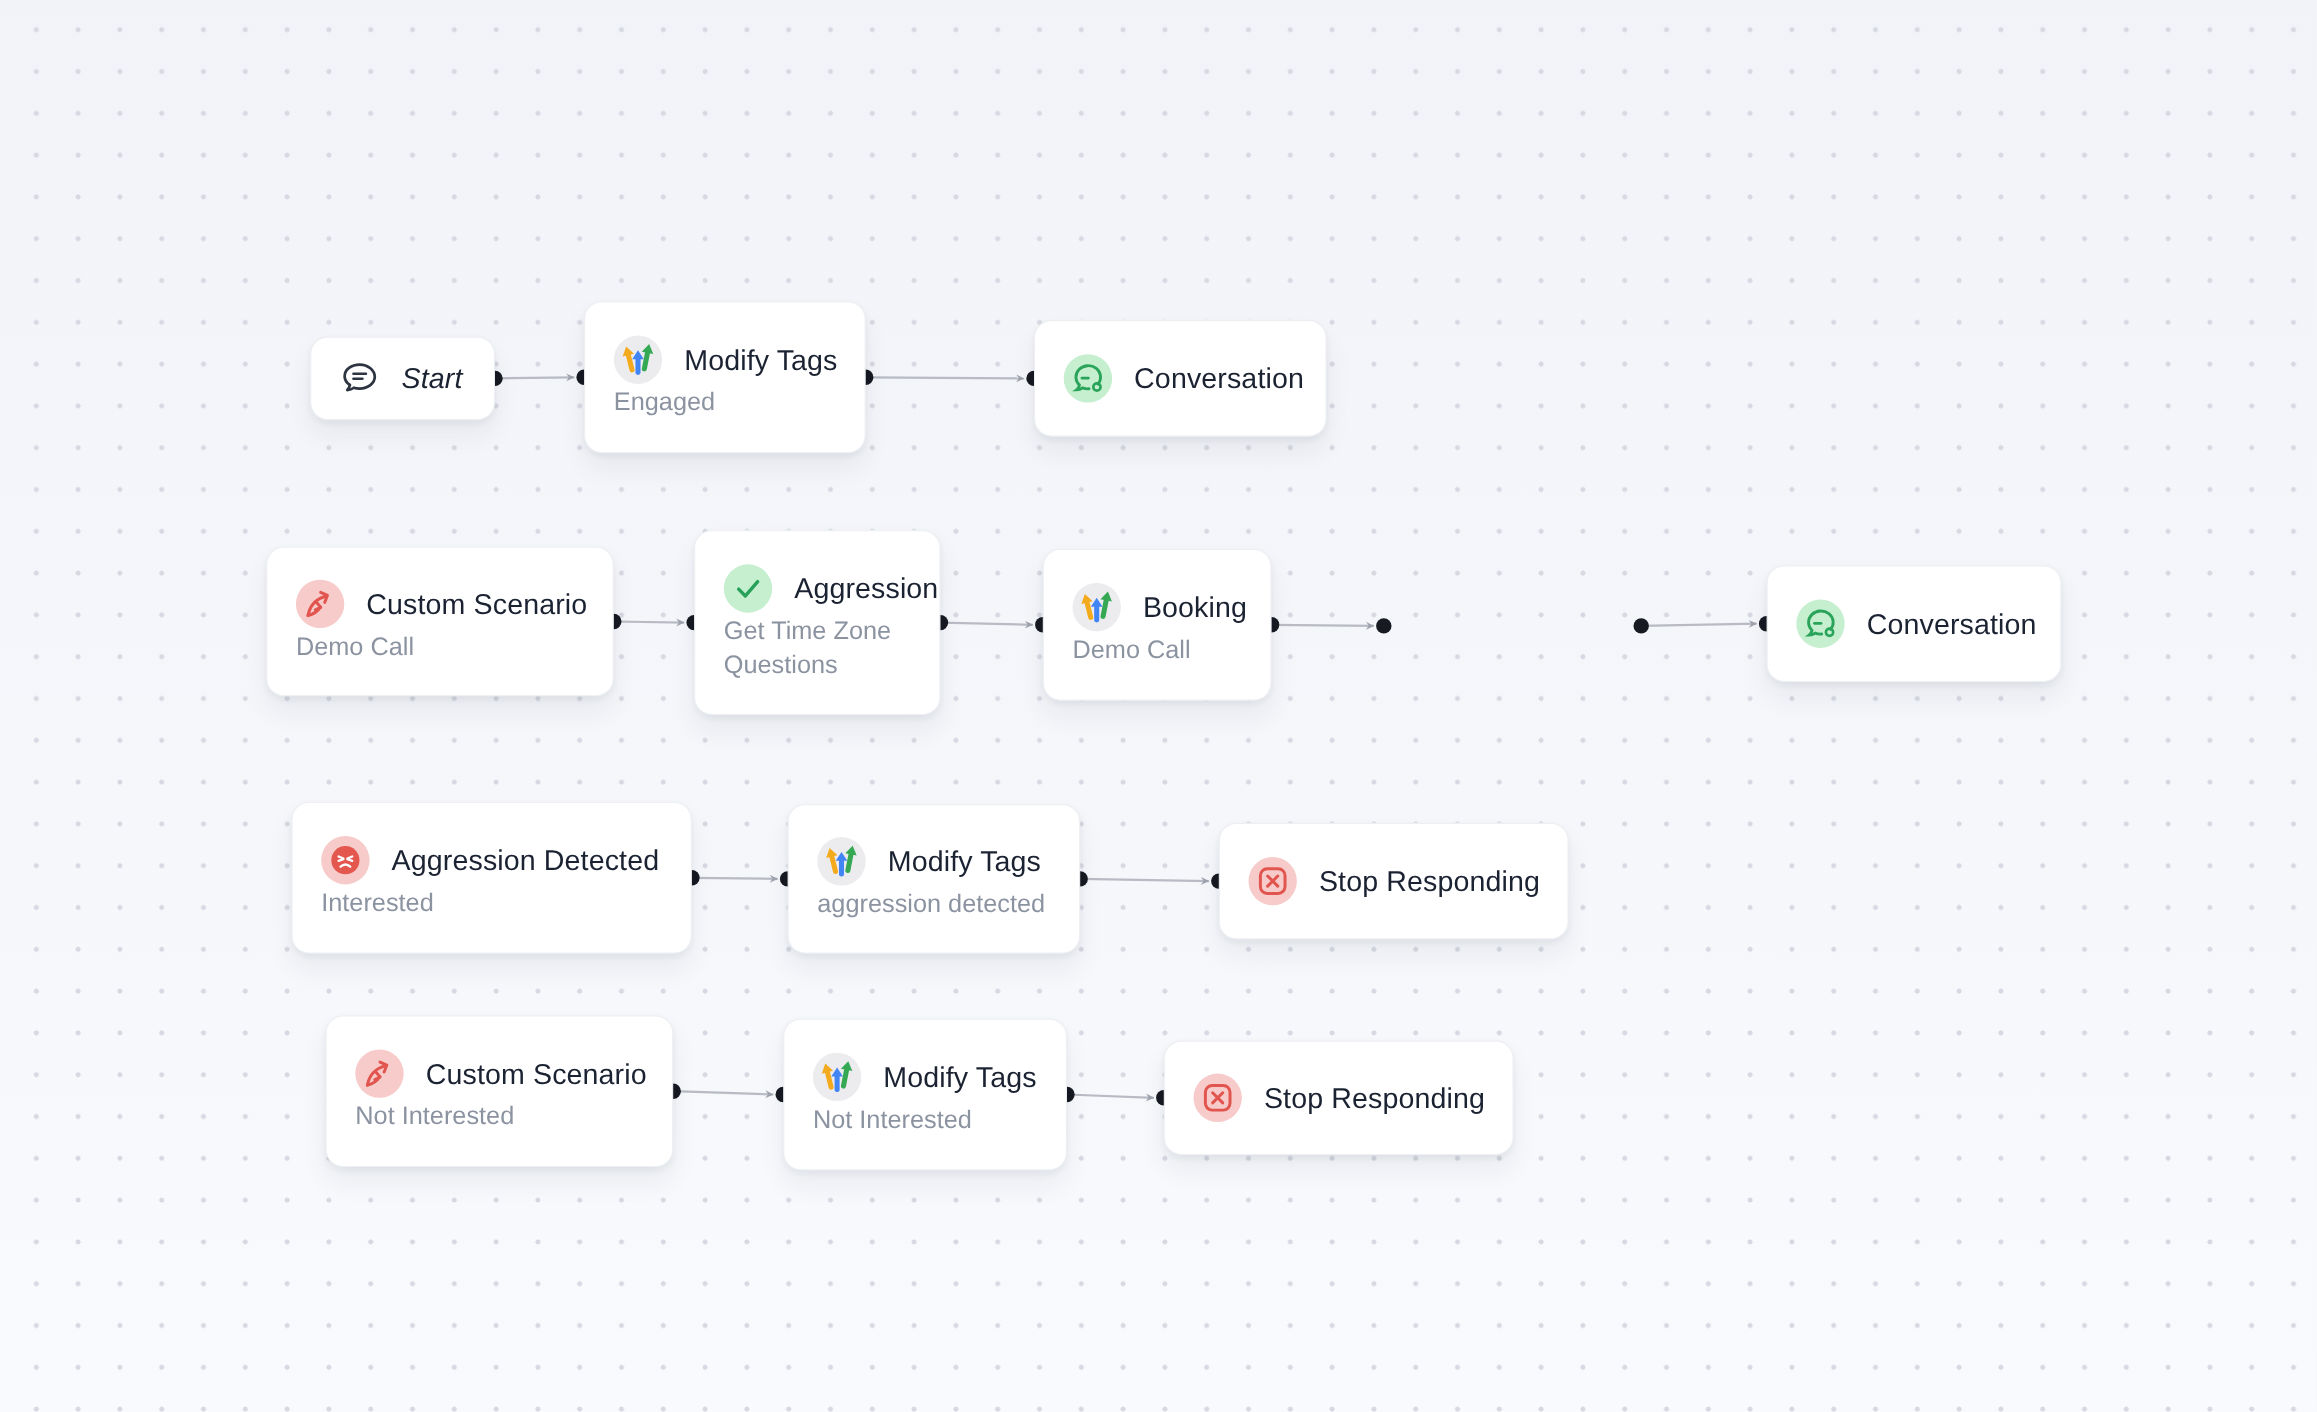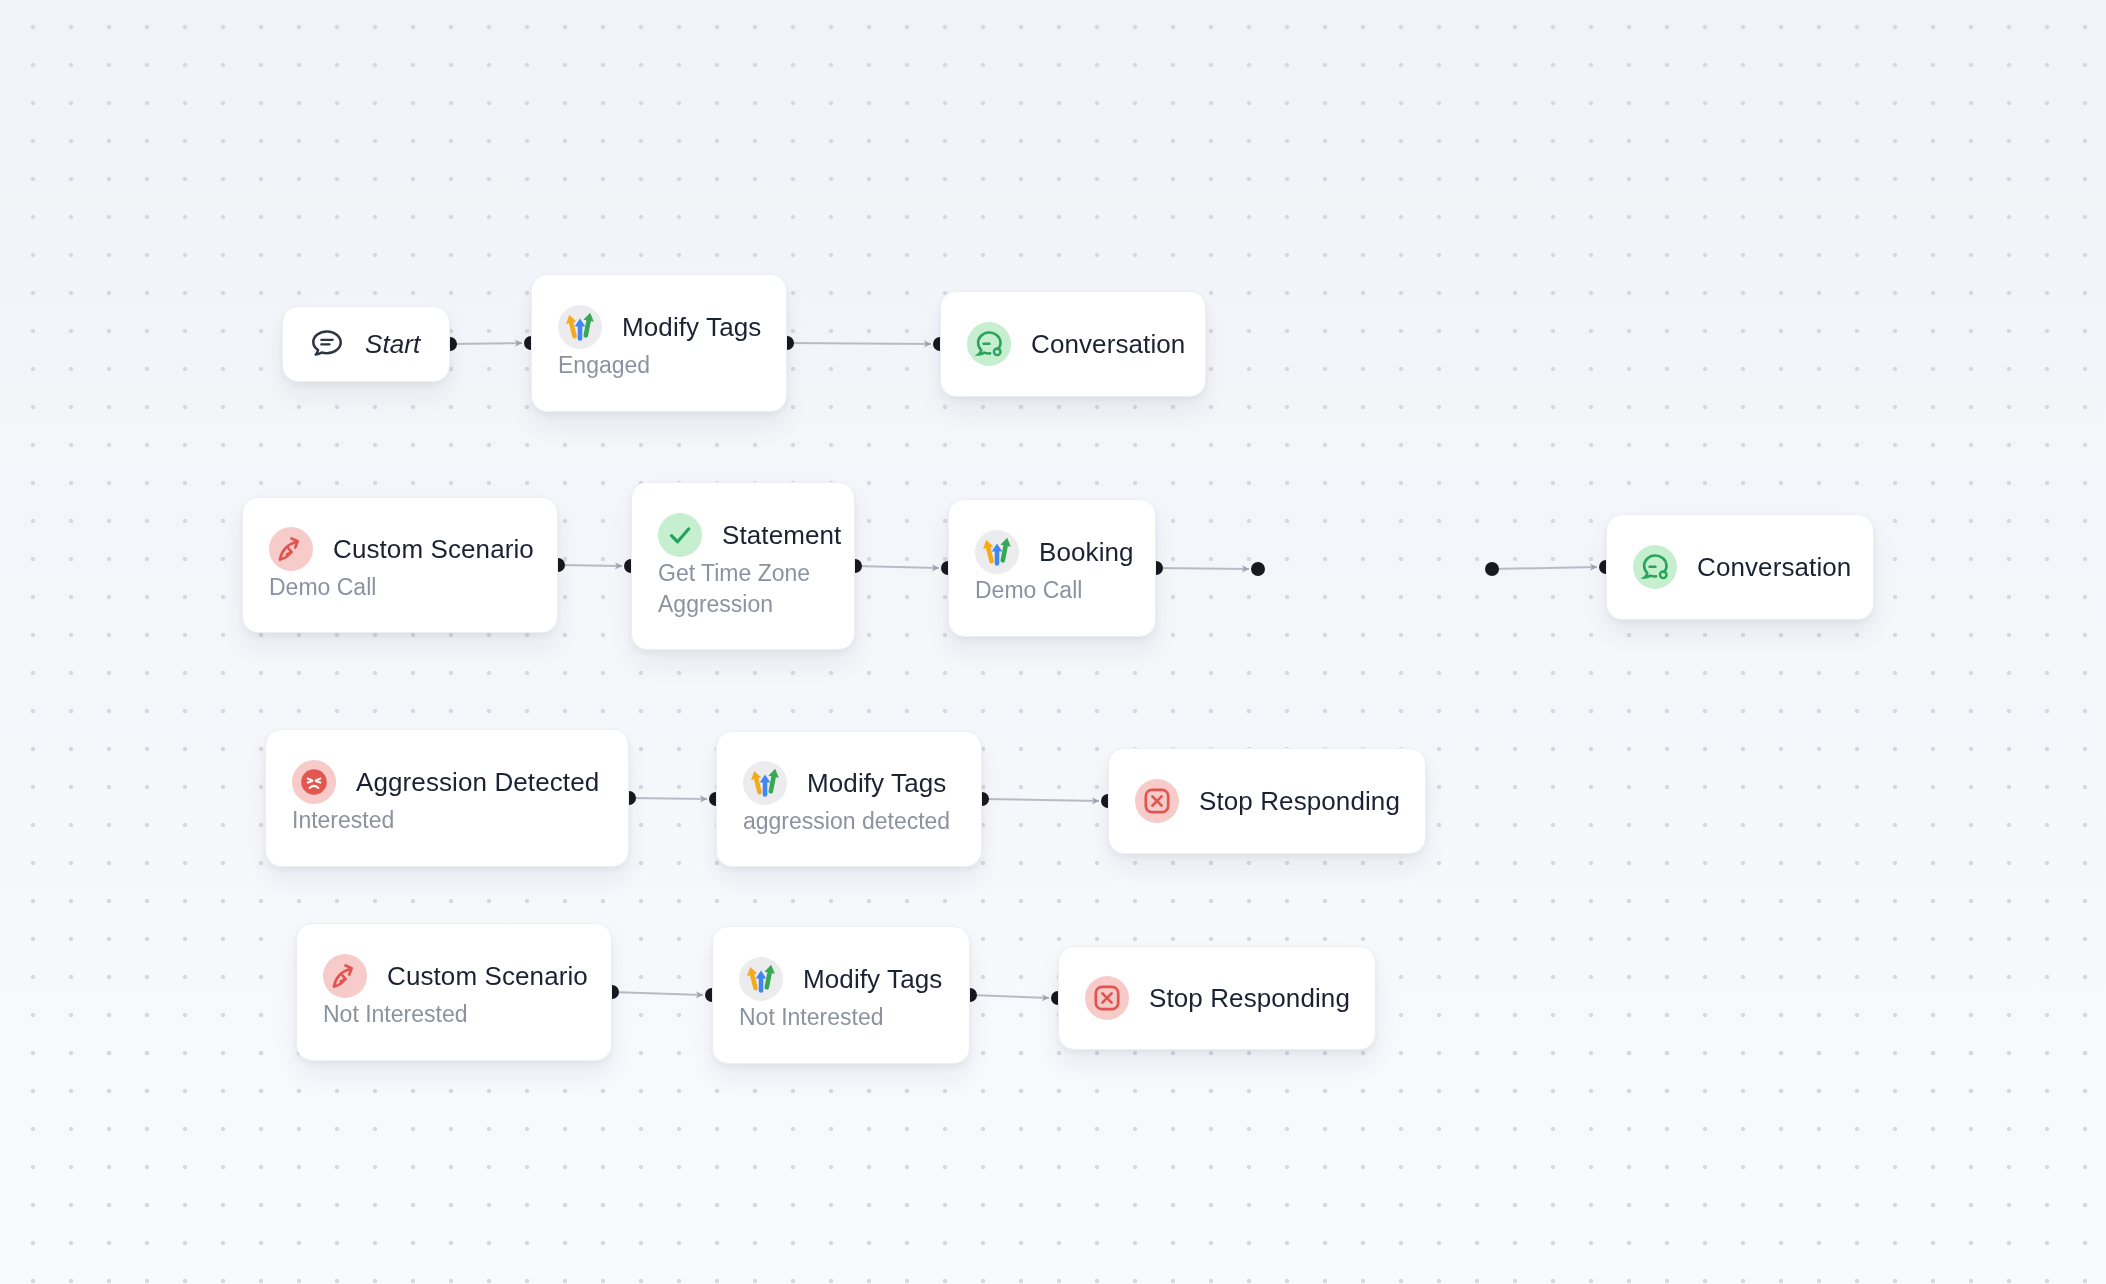--- a/index.html
+++ b/index.html
@@ -180,23 +180,23 @@
     <div class="nsub">Demo Call</div>
   </div>
 
   <div class="node" style="left:631px;top:482px;width:224px;height:168px;">
     <div class="nrow">
       <span class="nicon bg-green">
           <svg viewBox="0 0 44 44">
             <use href="#i-check"></use>
           </svg>
         </span>
-      <span class="ntitle">Statement</span>
-    </div>
-    <div class="nsub wrap">Get Time Zone Aggression</div>
+      <span class="ntitle">Aggression</span>
+    </div>
+    <div class="nsub wrap">Get Time Zone Questions</div>
   </div>
 
   <div class="node" style="left:948px;top:499px;width:208px;height:138px;">
     <div class="nrow">
       <span class="nicon bg-gray">
           <svg viewBox="0 0 44 44">
             <use href="#i-ghl"></use>
           </svg>
         </span>
       <span class="ntitle">Booking</span>

